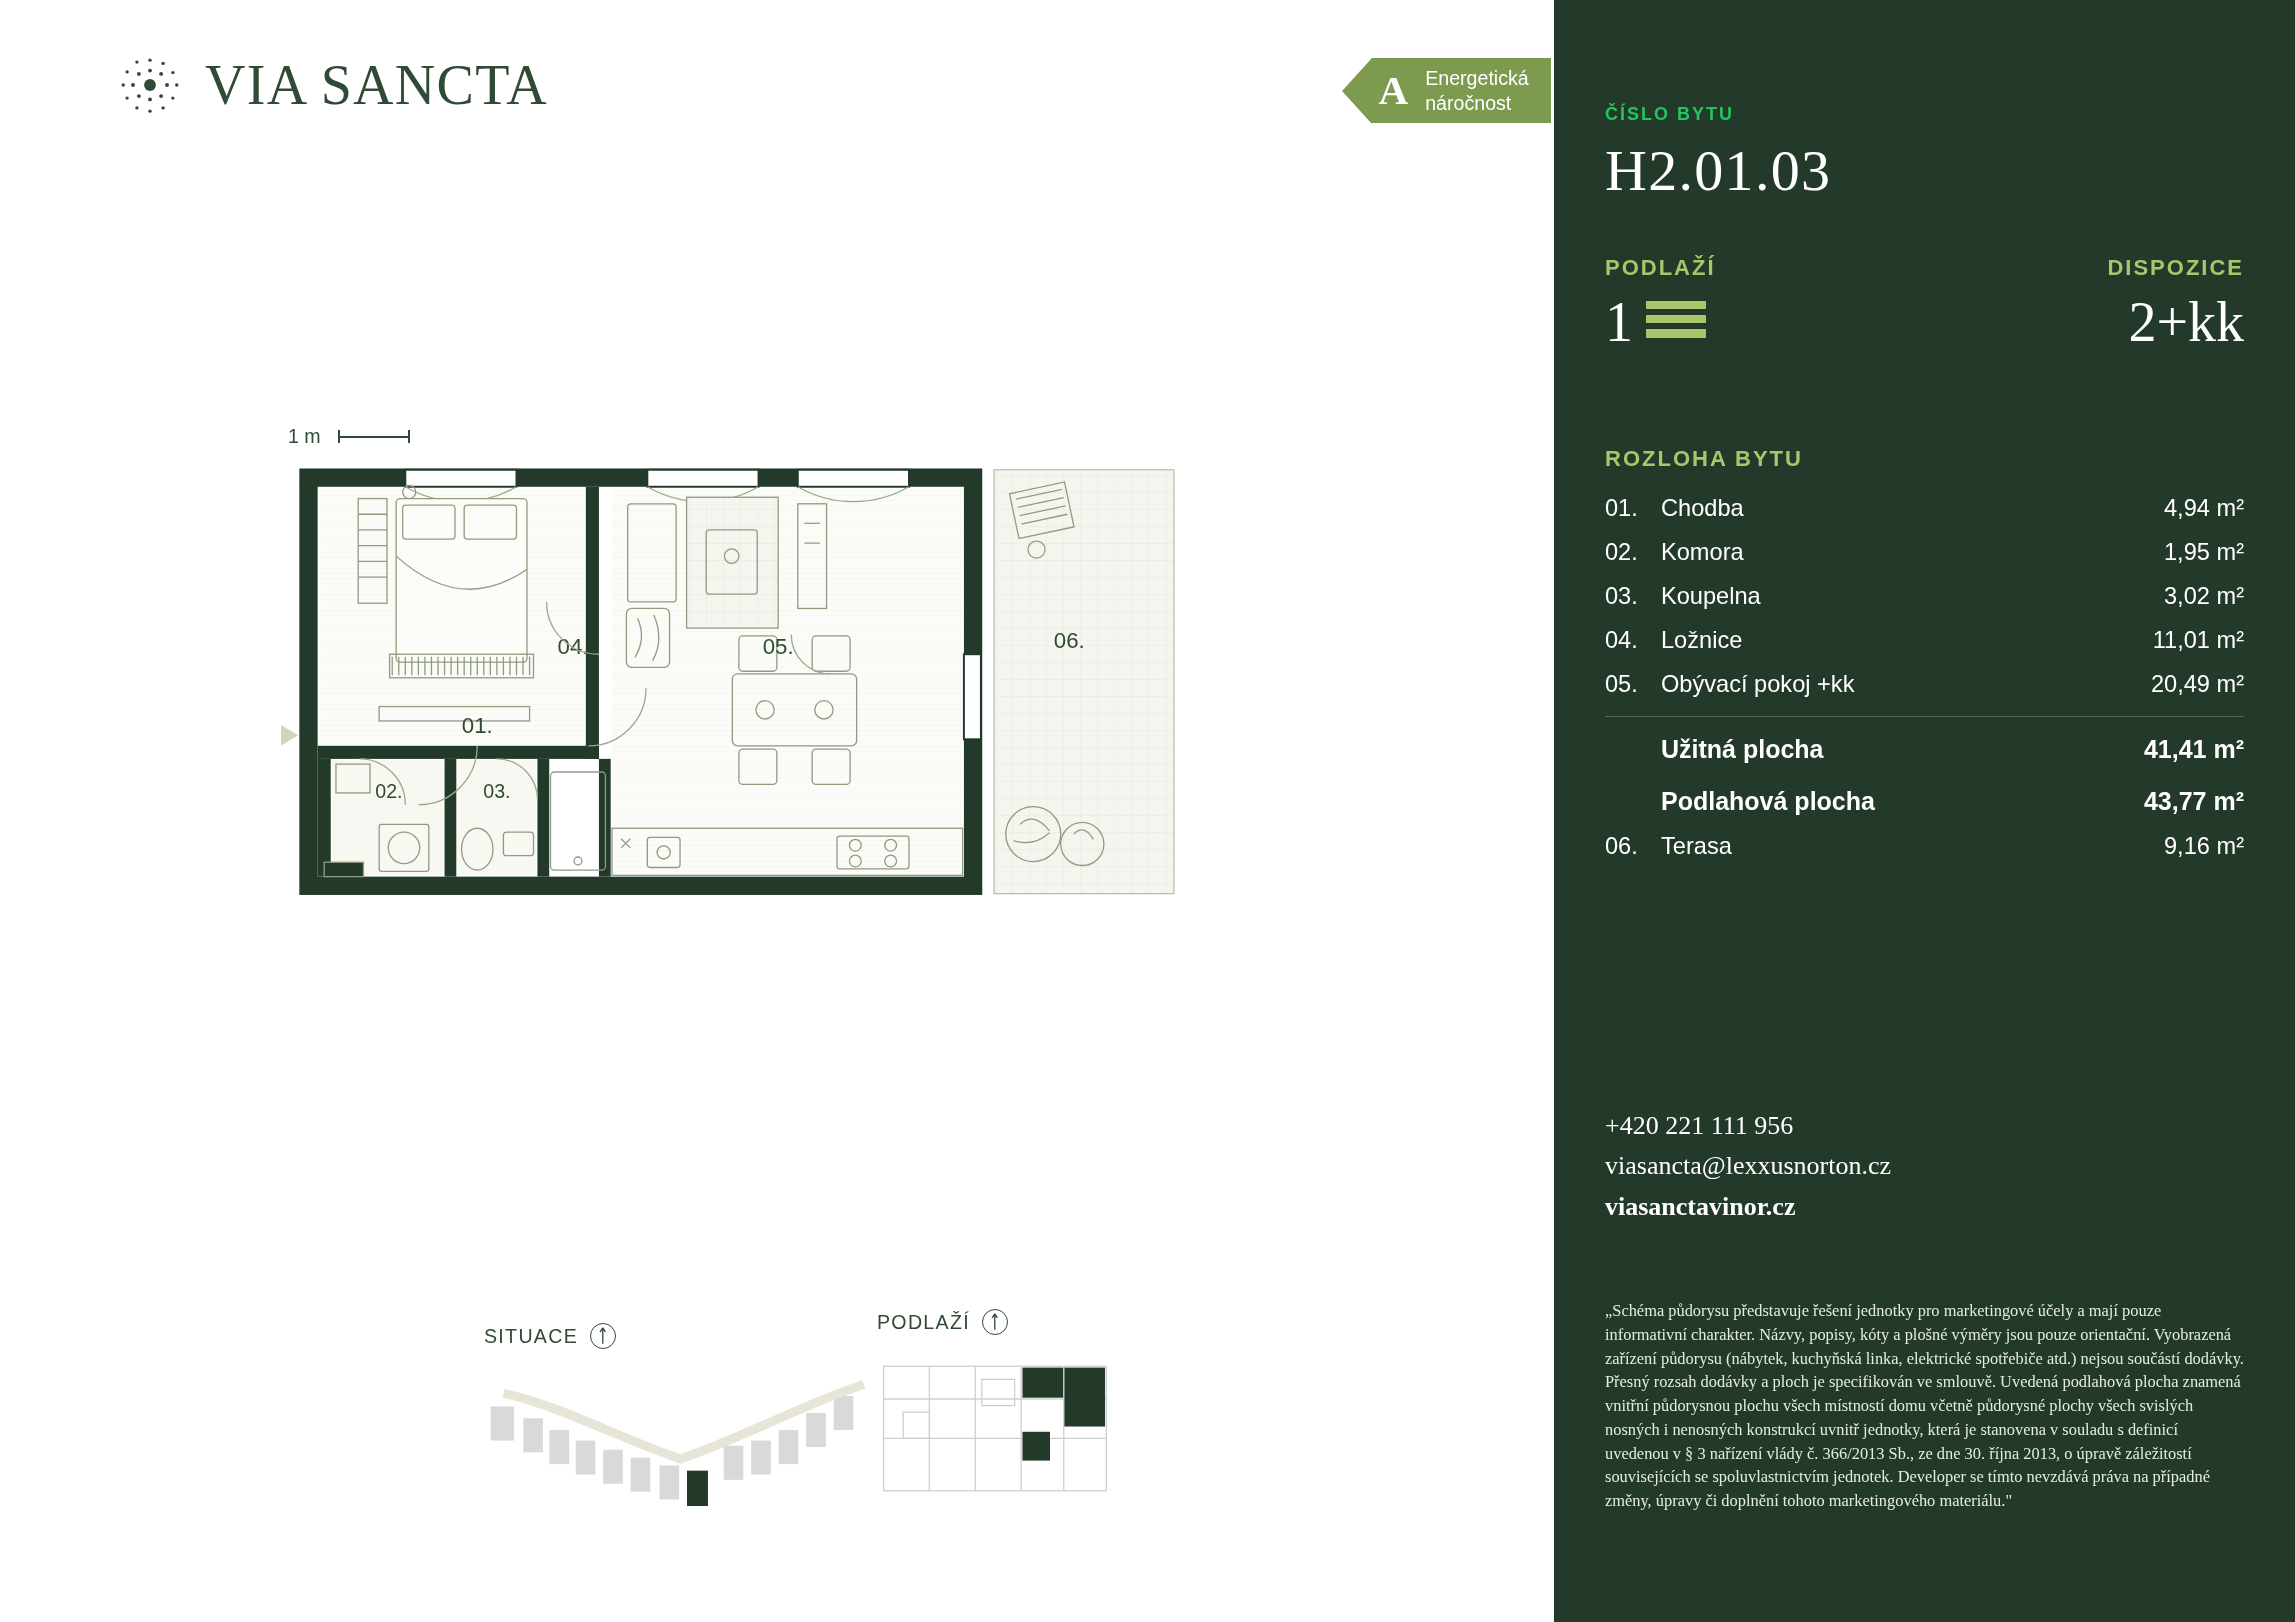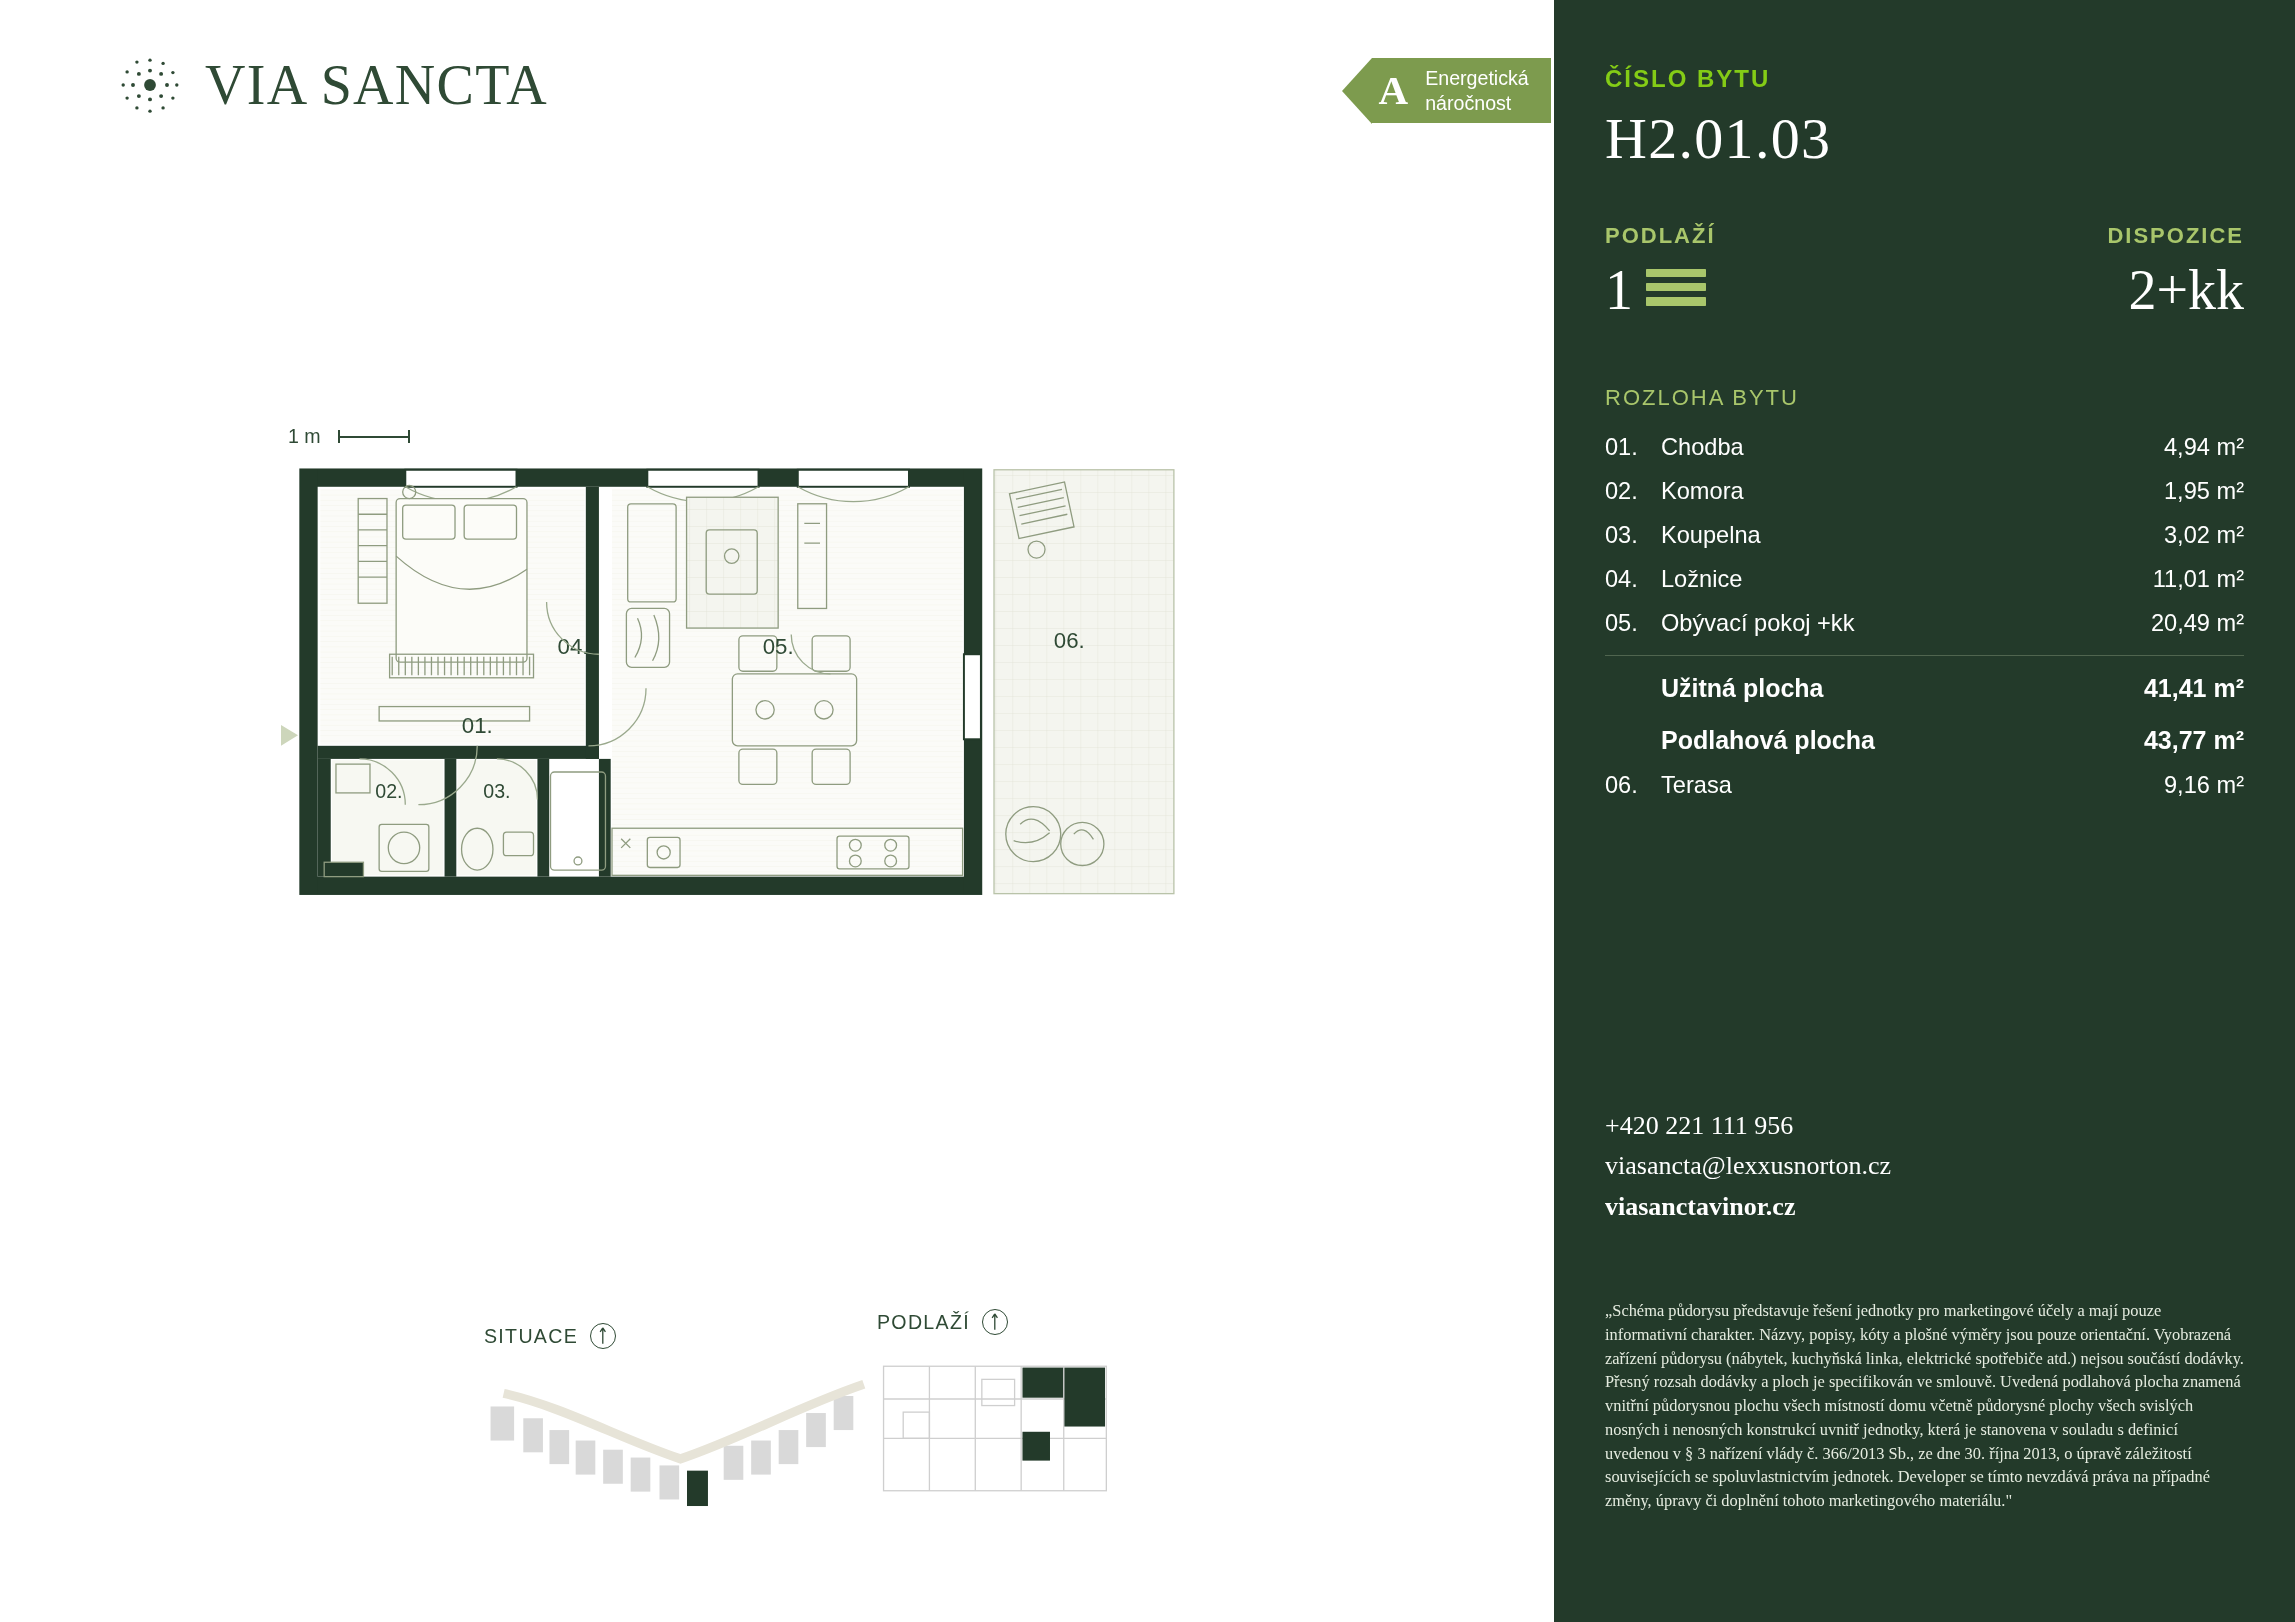--- a/index.html
+++ b/index.html
@@ -96,22 +96,22 @@
 
   
   .right {
     width: 741px; height: 100%;
     background: #233a2a;
     color: #ffffff;
     position: relative;
     padding: 0 51px;
   }
   .kicker {
-    color: #84cc16; font-size: 24px; letter-spacing: 2px; font-weight: bold;
-    margin-top: 65px;
+    color: #22c55e; font-size: 18px; letter-spacing: 2px; font-weight: bold;
+    margin-top: 104px;
   }
   .unit-number {
     font-family: "Liberation Serif", serif;
     font-size: 58px; font-weight: normal; letter-spacing: 1.3px;
     margin-top: 17px; line-height: 1;
   }
   .two-col {
     display: flex; justify-content: space-between; margin-top: 55px;
   }
   .col-label { color: #a9c66b; font-size: 22px; letter-spacing: 2px; font-weight: bold; }
@@ -121,22 +121,22 @@
   }
   .floor-icon { display: inline-block; width: 60px; }
   .floor-icon i {
     display: block; height: 8.5px; background: #a9c66b; margin-bottom: 5.9px; border-radius: 0.7px;
   }
   .floor-icon i:nth-child(1) { width: 60px; }
   .floor-icon i:nth-child(2) { width: 60px; }
   .floor-icon i:nth-child(3) { width: 60px; }
 
   .area-title {
-    color: #a9c66b; font-size: 22px; letter-spacing: 2px; font-weight: normal;
-    margin-top: 63px;
+    color: #a9c66b; font-size: 22px; letter-spacing: 2px; font-weight: bold;
+    margin-top: 92px;
   }
   table.areas { width: 100%; border-collapse: collapse; margin-top: 14.4px; }
   table.areas td { font-size: 23.6px; padding: 8.5px 0; }
   td.idx { width: 56px; color: #ffffff; }
   td.nm { color: #ffffff; }
   td.val { text-align: right; white-space: nowrap; }
   tr.sum td { font-weight: bold; font-size: 25px; padding-top: 14.4px; }
   tr.rule td { padding: 0; }
   .hr { height: 1.3px; background: #50654f; margin: 9.2px 0 3.9px; }
 

